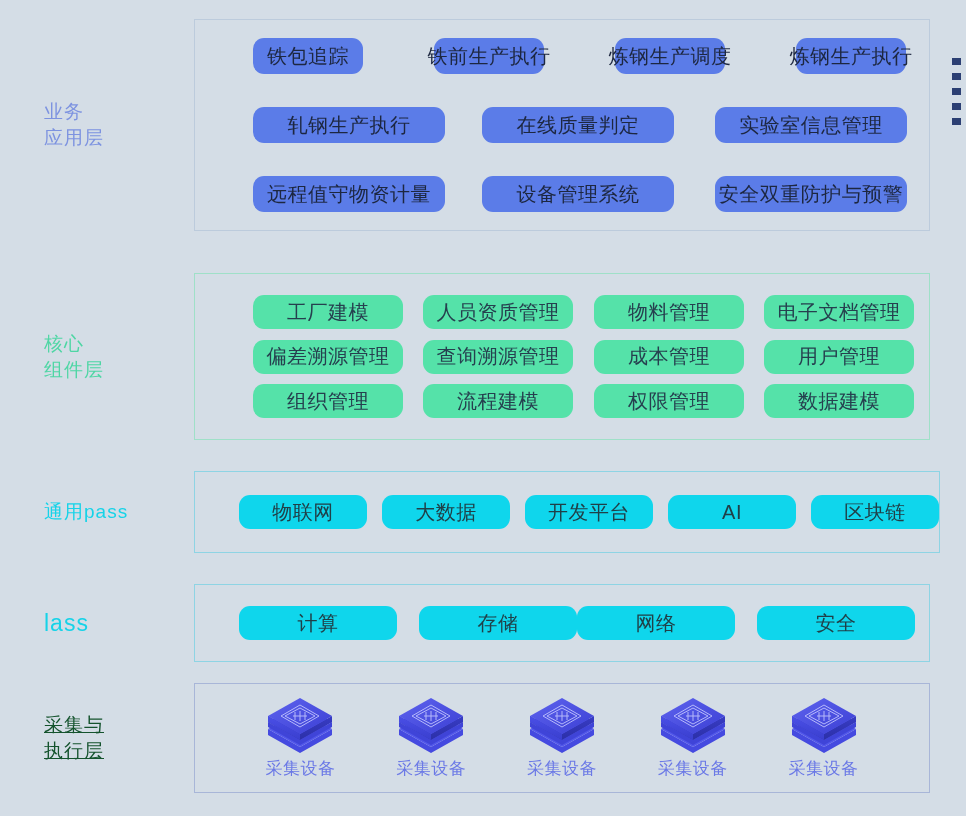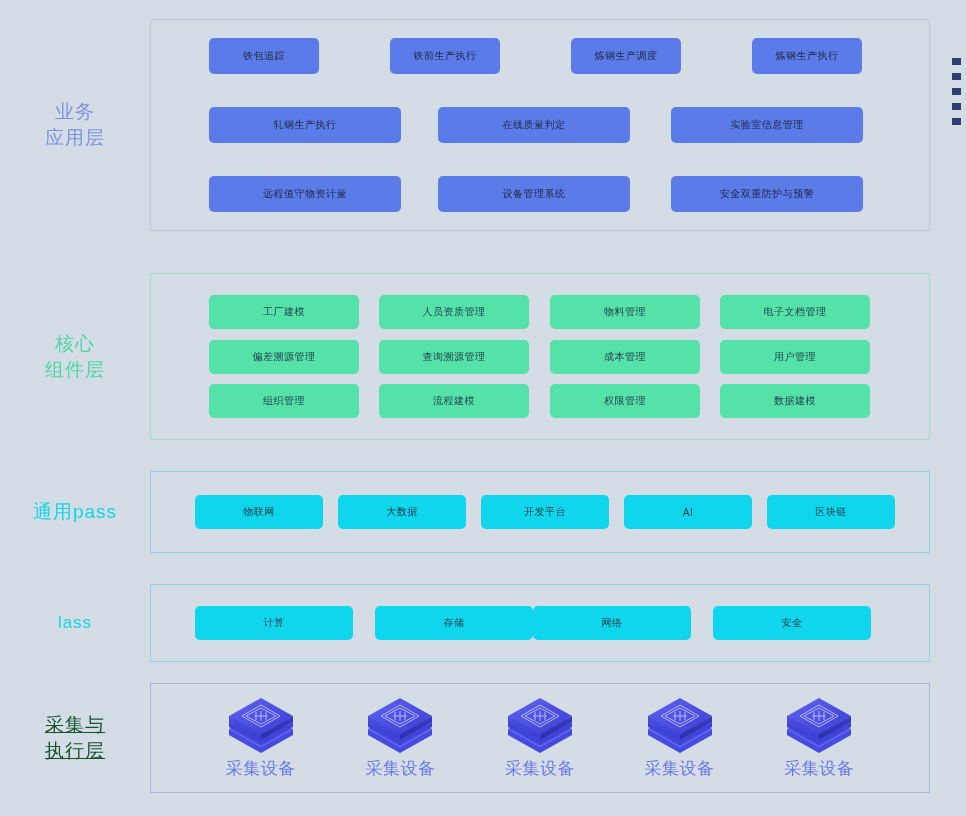--- a/index.html
+++ b/index.html
@@ -24,26 +24,26 @@
   
   .layer-row {
     position: absolute;
     display: flex;
     align-items: center;
   }
 
   .layer-label {
     width: 150px;
     flex: 0 0 150px;
-    text-align: center;
     font-size: 19px;
     line-height: 26px;
     letter-spacing: 1px;
     white-space: pre-line;
     user-select: none;
+    margin-left: 44px;
   }
 
   .layer-panel {
     flex: 1 1 auto;
     box-sizing: border-box;
     border: 1px solid #b9c8d8;
     background: transparent;
     display: flex;
     flex-direction: column;
     justify-content: center;
@@ -53,22 +53,22 @@
     display: flex;
     justify-content: flex-start;
     align-items: center;
   }
 
   .node {
     box-sizing: border-box;
     display: flex;
     align-items: center;
     justify-content: center;
-    border-radius: 5px;
-    font-size: 10px;
+    border-radius: 11px;
+    font-size: 20px;
     letter-spacing: 0.5px;
     color: #2b3445;
     text-align: center;
     white-space: nowrap;
   }
 
   
   #row-business { left: 0; top: 14px; width: 966px; height: 222px; }
   #row-business .layer-label { color: #7d93e0; }
   #row-business .layer-panel {
@@ -137,21 +137,21 @@
     width: 128px;
   }
   #row-paas .node:nth-child(1) { margin-left: 44px; }
   #row-paas .node:nth-child(2) { margin-left: 15px; }
   #row-paas .node:nth-child(3) { margin-left: 15px; }
   #row-paas .node:nth-child(4) { margin-left: 15px; }
   #row-paas .node:nth-child(5) { margin-left: 15px; }
 
   
   #row-iaas { left: 0; top: 584px; width: 966px; height: 78px; }
-  #row-iaas .layer-label { color: #16d3e8; font-size: 17px; }
+  #row-iaas .layer-label { color: #16d3e8; font-size: 23px; }
   #row-iaas .layer-panel {
     height: 78px;
     margin-right: 36px;
     border-color: #8ed4e4;
     justify-content: center;
   }
   #row-iaas .node {
     background: #0fd6ec;
     color: #204048;
     height: 34px;

